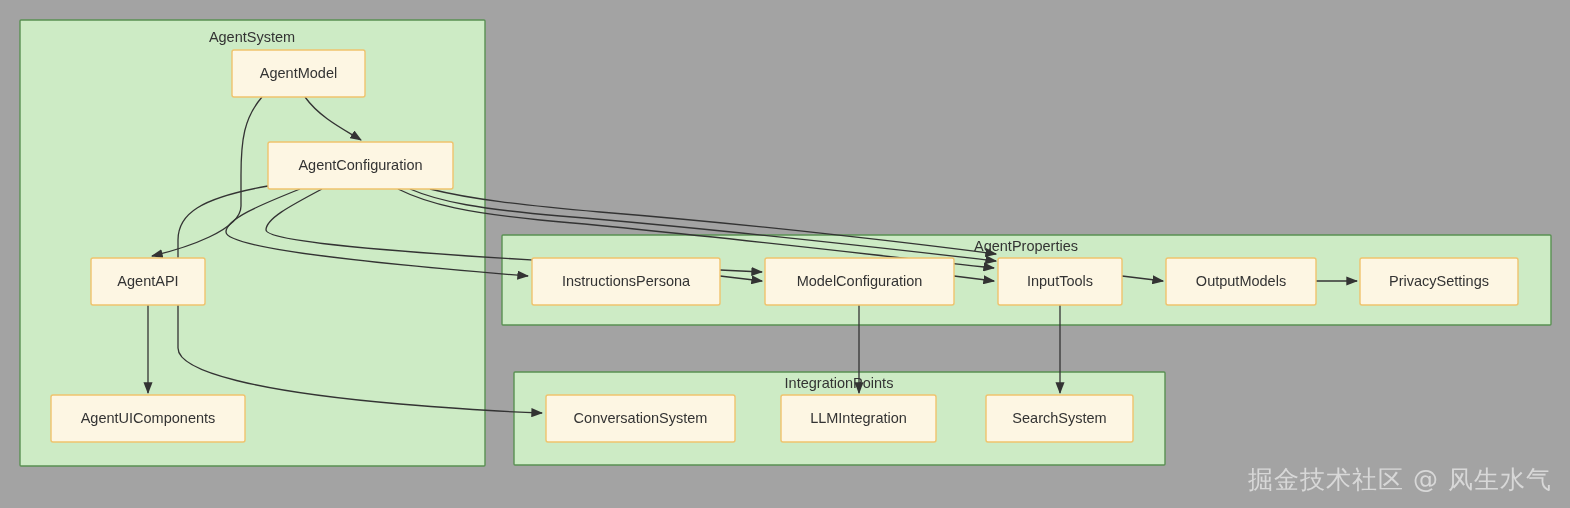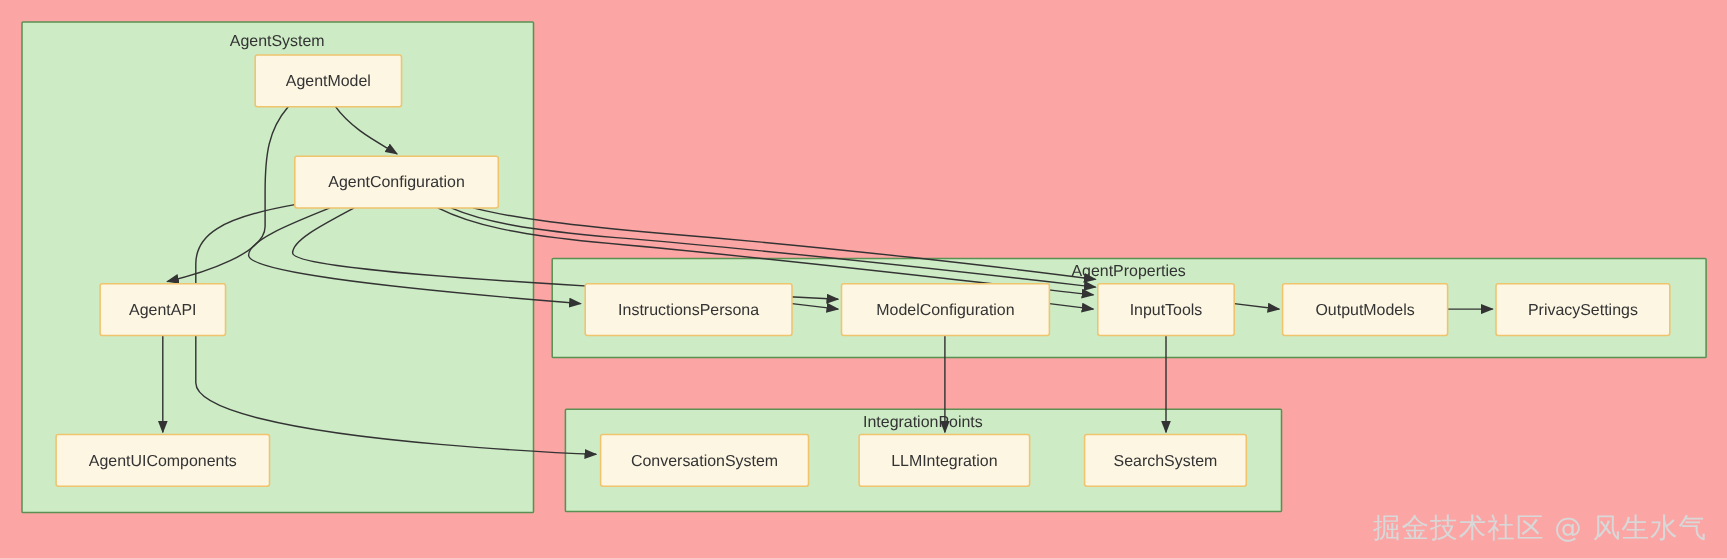--- a/index.html
+++ b/index.html
@@ -10,21 +10,21 @@
   body {
     width: 1570px;
     height: 508px;
     font-family: "Liberation Sans", sans-serif;
     overflow: hidden;
   }
   #diagram-root {
     position: relative;
     width: 1570px;
     height: 508px;
-    background: #fca5a5;
+    background: #a3a3a3;
   }
   svg.diagram {
     position: absolute;
     top: 0;
     left: 0;
     width: 1570px;
     height: 508px;
     display: block;
   }
   .cluster-rect {

